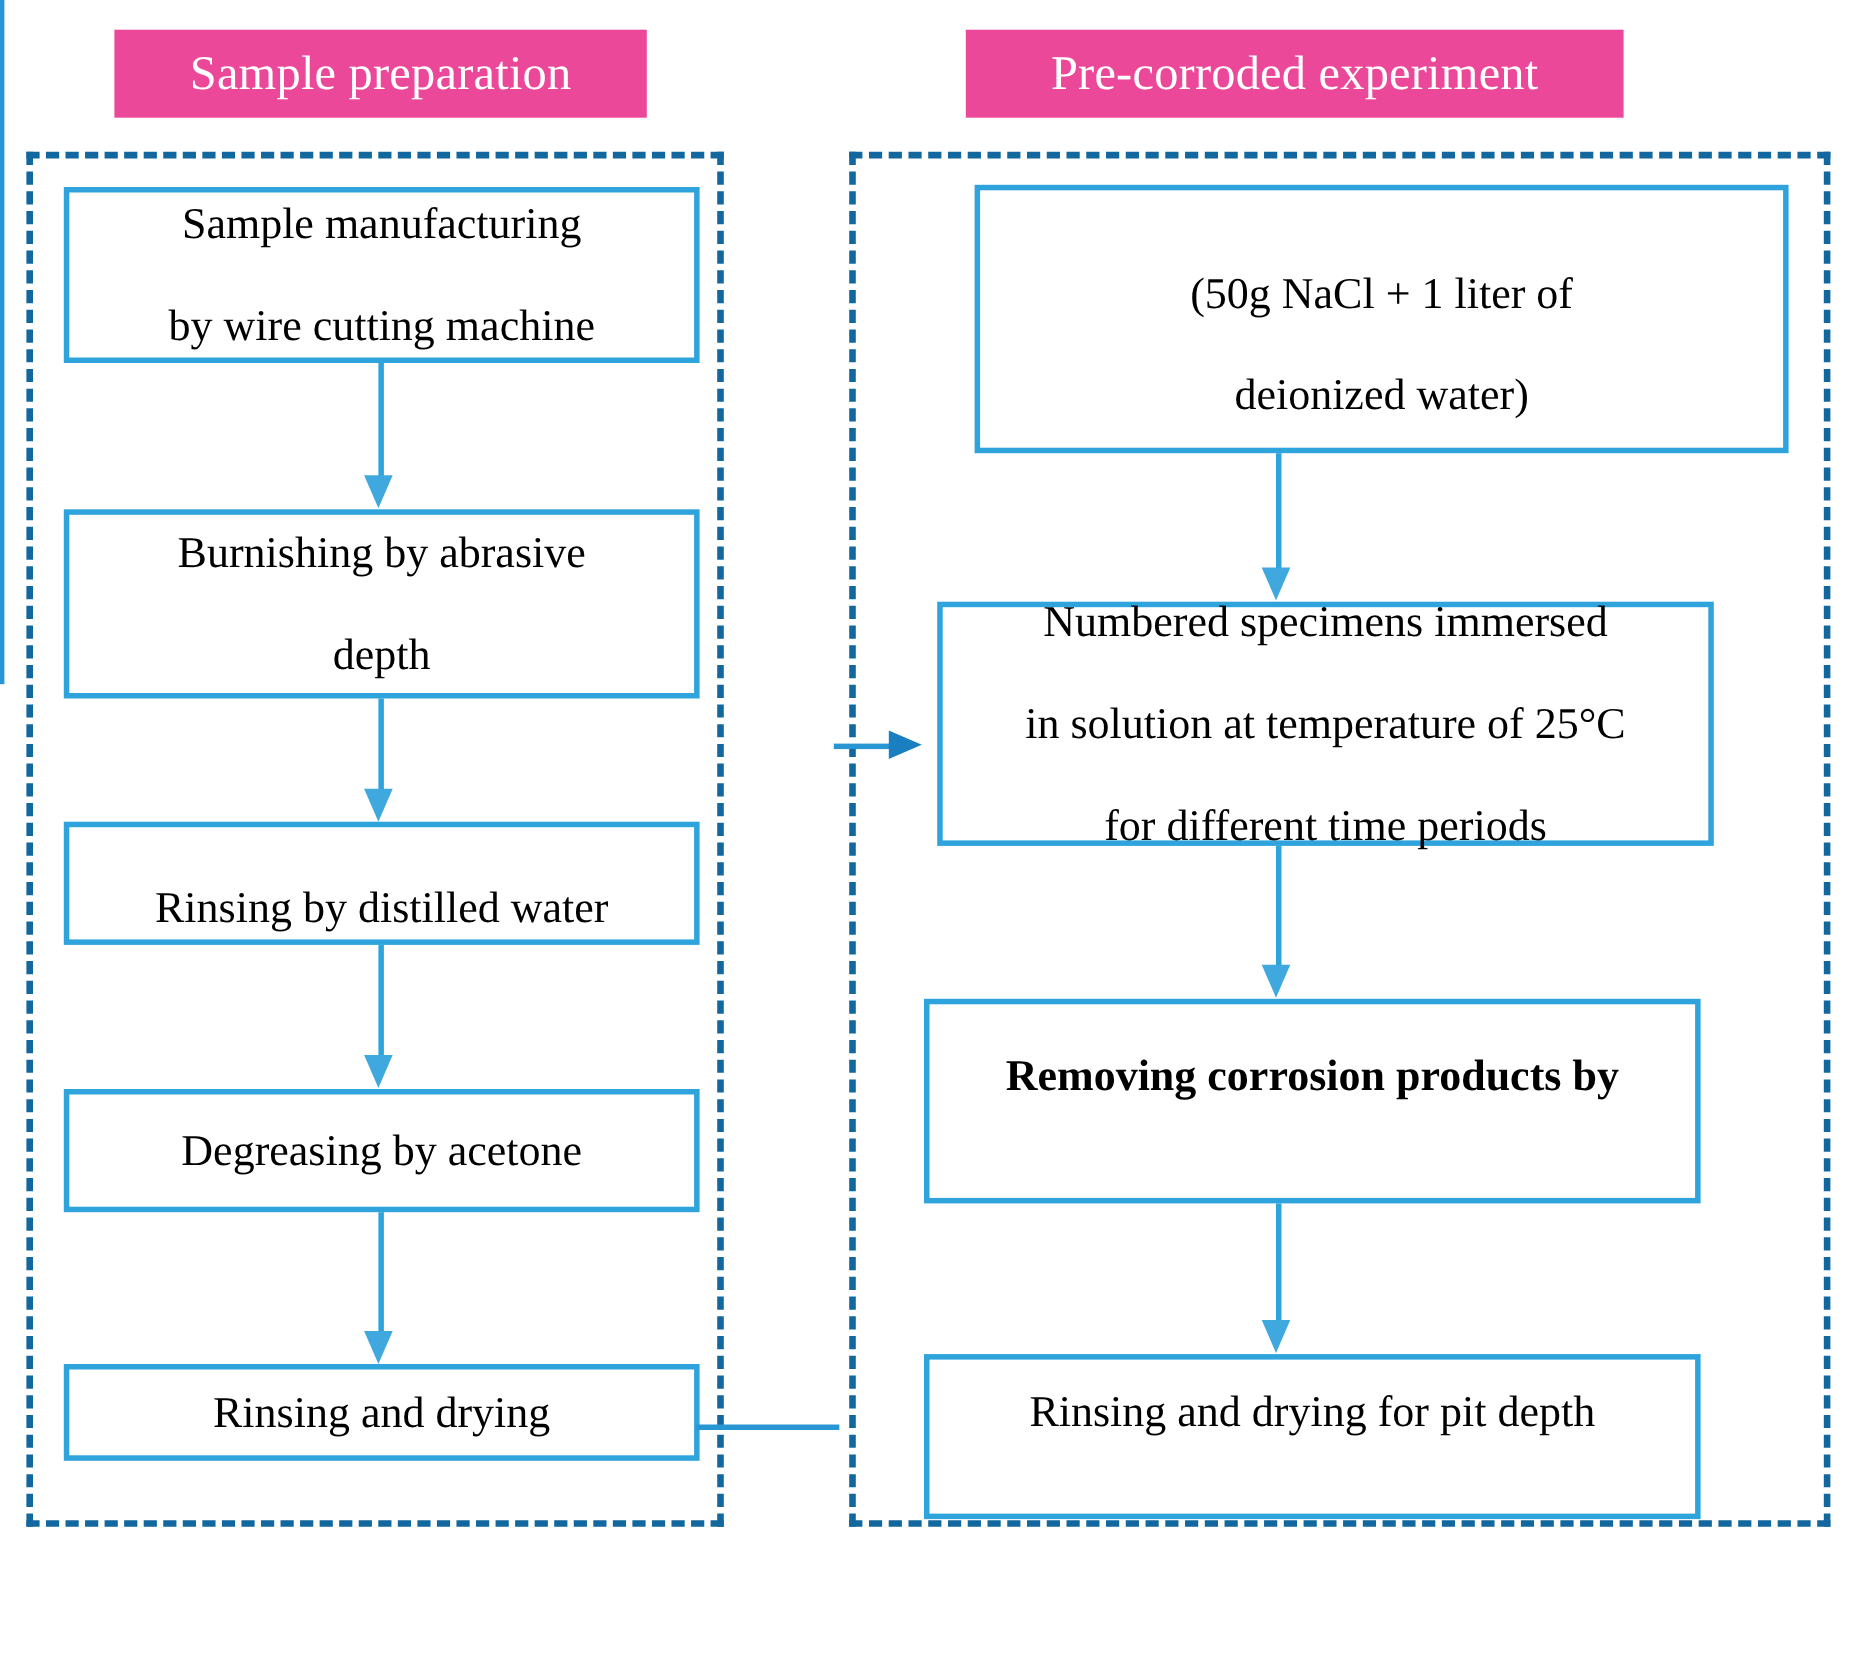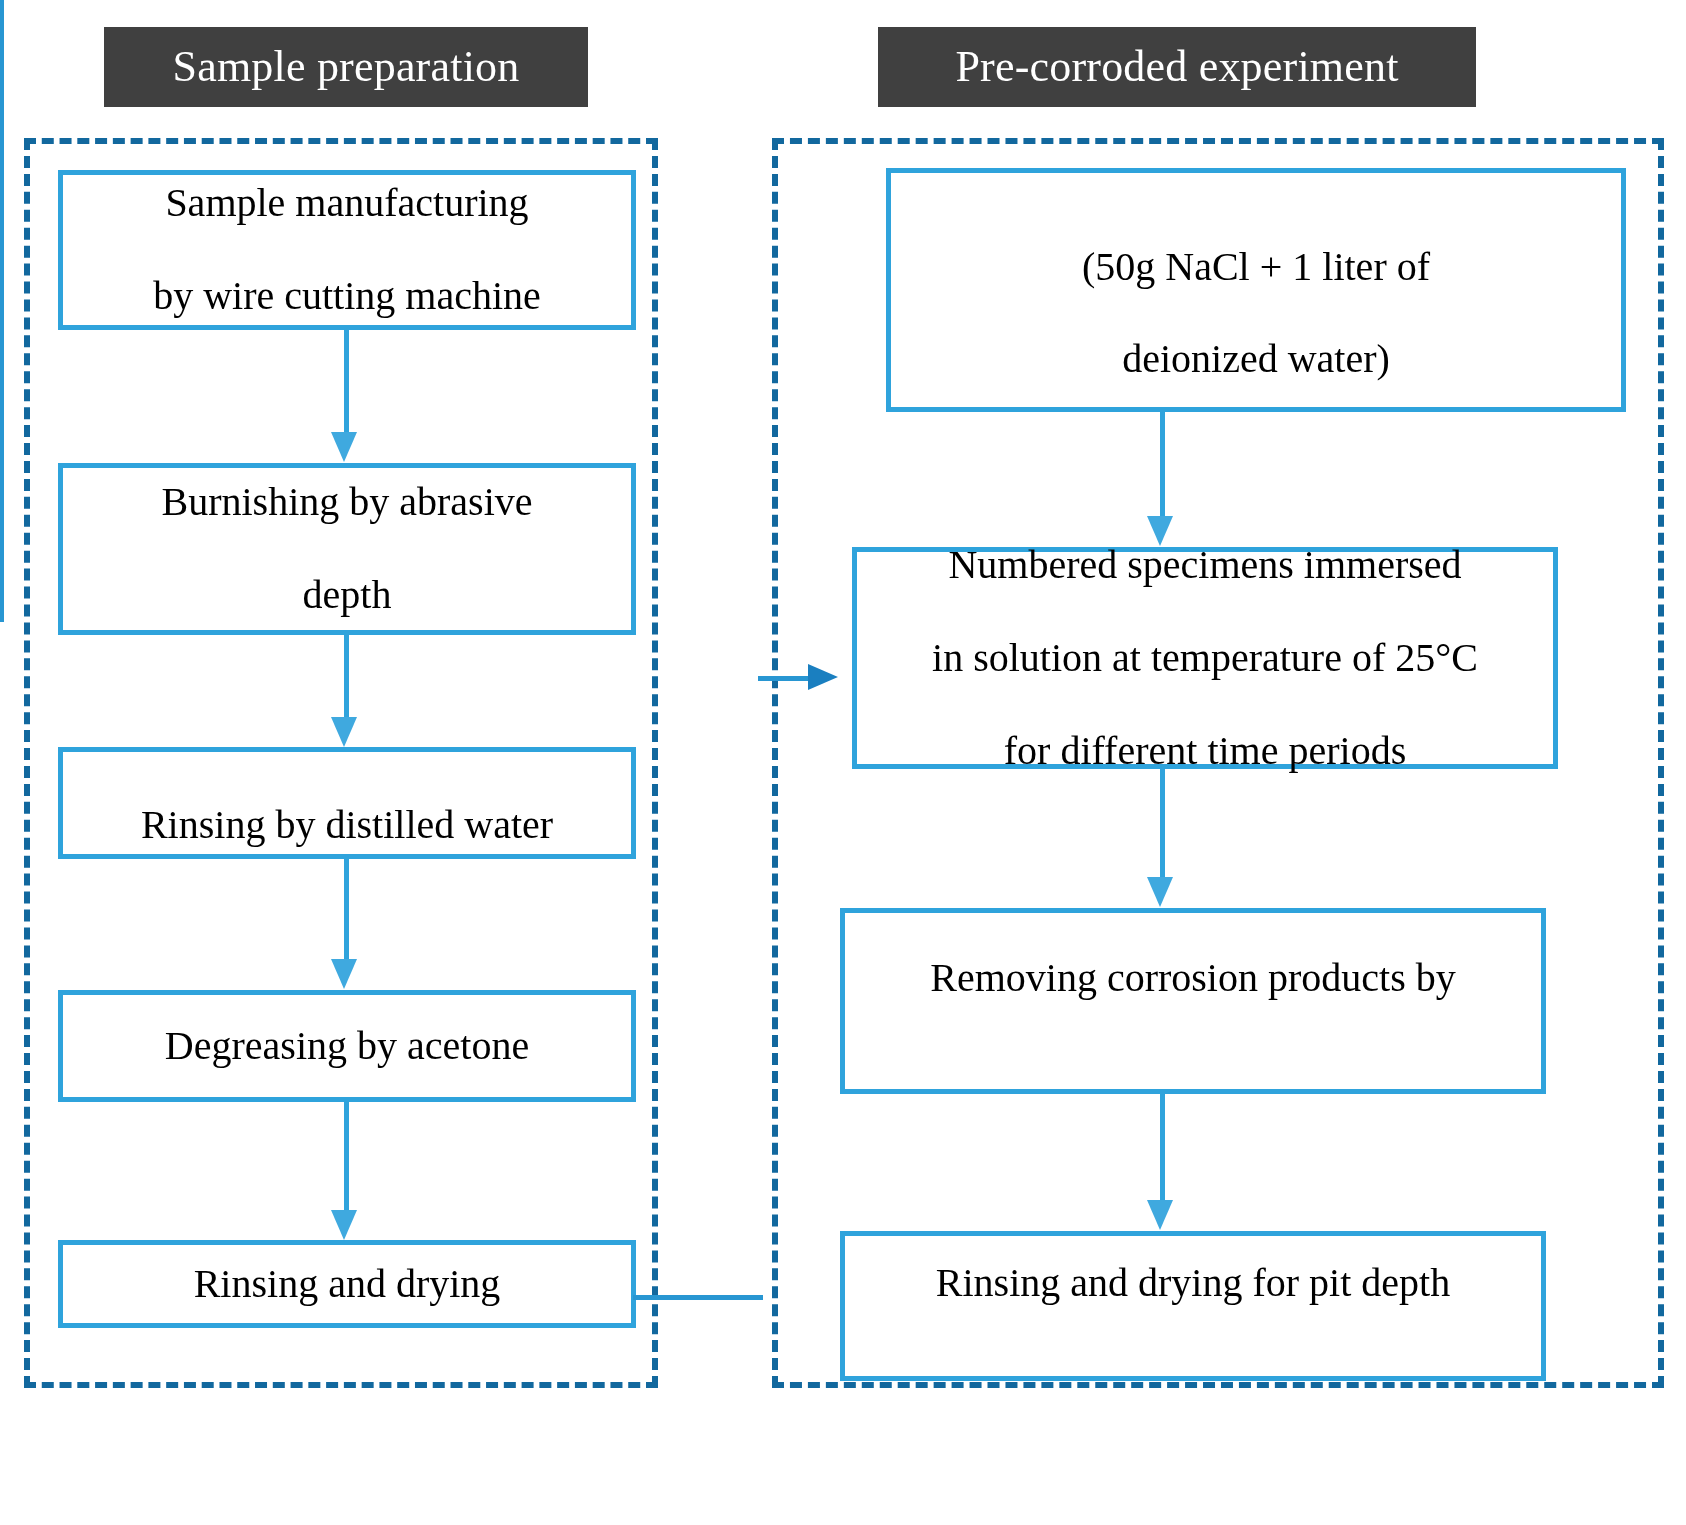--- a/index.html
+++ b/index.html
@@ -11,21 +11,21 @@
     width: 1686px;
     height: 1525px;
     position: relative;
     overflow: hidden;
     font-family: "Liberation Serif", "DejaVu Serif", serif;
   }
 
   
   .banner {
     position: absolute;
-    background: #404040;
+    background: #ec4899;
     color: #ffffff;
     display: flex;
     align-items: center;
     justify-content: center;
     font-size: 44px;
     letter-spacing: 0.2px;
     line-height: 1;
     white-space: nowrap;
   }
   #banner-left  { left: 104px;  top: 27px; width: 484px;  height: 80px; }
@@ -61,21 +61,21 @@
   
   #box-l1 { left: 58px; top: 170px;  width: 578px; height: 160px; }
   #box-l2 { left: 58px; top: 463px;  width: 578px; height: 172px; }
   #box-l3 { left: 58px; top: 747px;  width: 578px; height: 112px; align-items: flex-end; }
   #box-l4 { left: 58px; top: 990px;  width: 578px; height: 112px; }
   #box-l5 { left: 58px; top: 1240px; width: 578px; height: 88px; }
 
   
   #box-r1 { left: 886px; top: 168px;  width: 740px; height: 244px; }
   #box-r2 { left: 852px; top: 547px;  width: 706px; height: 222px; }
-  #box-r3 { left: 840px; top: 908px;  width: 706px; height: 186px; }
+  #box-r3 { left: 840px; top: 908px;  width: 706px; height: 186px; font-weight: bold; }
   #box-r4 { left: 840px; top: 1231px; width: 706px; height: 150px; }
 
   
   .v-line {
     position: absolute;
     width: 5px;
     background: #2FA3DC;
   }
   .h-line {
     position: absolute;

